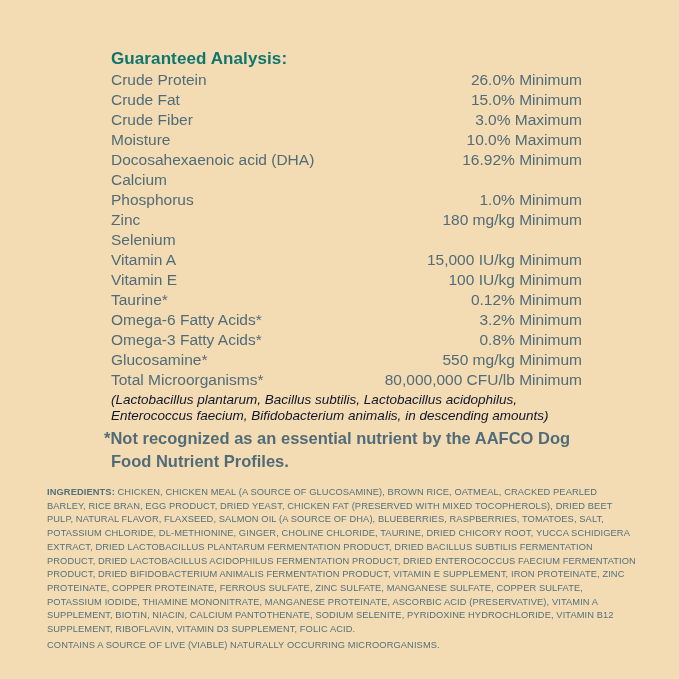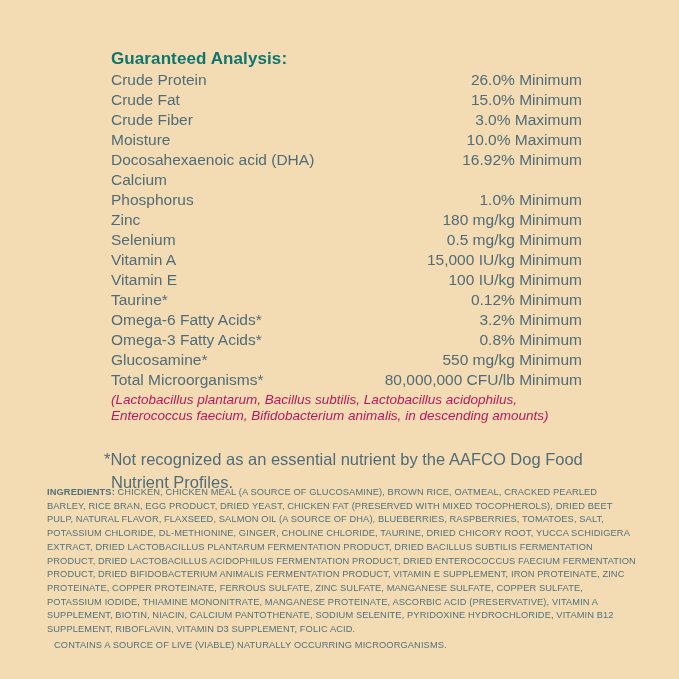--- a/index.html
+++ b/index.html
@@ -35,47 +35,48 @@
     line-height: 20px;
     white-space: nowrap;
   }
   .ga-row .nutrient-name { text-align: left; }
   .ga-row .nutrient-value { text-align: left; }
   .micro-note {
     margin: 2px 0 0 0;
     font-style: italic;
     font-size: 13.5px;
     line-height: 15.5px;
-    color: #be185d;
+    color: #0f172a;
   }
   .aafco-footnote {
     position: absolute;
-    left: 104px; top: 448px;
+    left: 104px; top: 427px;
     width: 486px;
     margin: 0;
     font-size: 16.5px;
     line-height: 22.5px;
     padding-left: 7px;
     text-indent: -7px;
     color: #516c78;
+    font-weight: bold;
   }
   .ingredients-par {
     position: absolute;
     left: 47px; top: 486px;
     width: 590px;
     margin: 0;
     font-size: 9.3px;
     line-height: 13.7px;
     letter-spacing: 0.1px;
     color: #53707b;
   }
   .ingredients-par .ing-label { font-weight: bold; }
   .contains-par {
     position: absolute;
-    left: 54px; top: 639px;
+    left: 47px; top: 639px;
     width: 590px;
     margin: 0;
     font-size: 9.3px;
     line-height: 13px;
     letter-spacing: 0.1px;
     color: #53707b;
   }
 </style>
 </head>
 <body>
@@ -112,21 +113,20 @@
       <div class="ga-row">
         <span class="nutrient-name">Phosphorus</span>
         <span class="nutrient-value">1.0% Minimum</span>
       </div>
       <div class="ga-row">
         <span class="nutrient-name">Zinc</span>
         <span class="nutrient-value">180 mg/kg Minimum</span>
       </div>
       <div class="ga-row">
         <span class="nutrient-name">Selenium</span>
-        <span class="nutrient-value">0.5 mg/kg Minimum</span>
       </div>
       <div class="ga-row">
         <span class="nutrient-name">Vitamin A</span>
         <span class="nutrient-value">15,000 IU/kg Minimum</span>
       </div>
       <div class="ga-row">
         <span class="nutrient-name">Vitamin E</span>
         <span class="nutrient-value">100 IU/kg Minimum</span>
       </div>
       <div class="ga-row">

